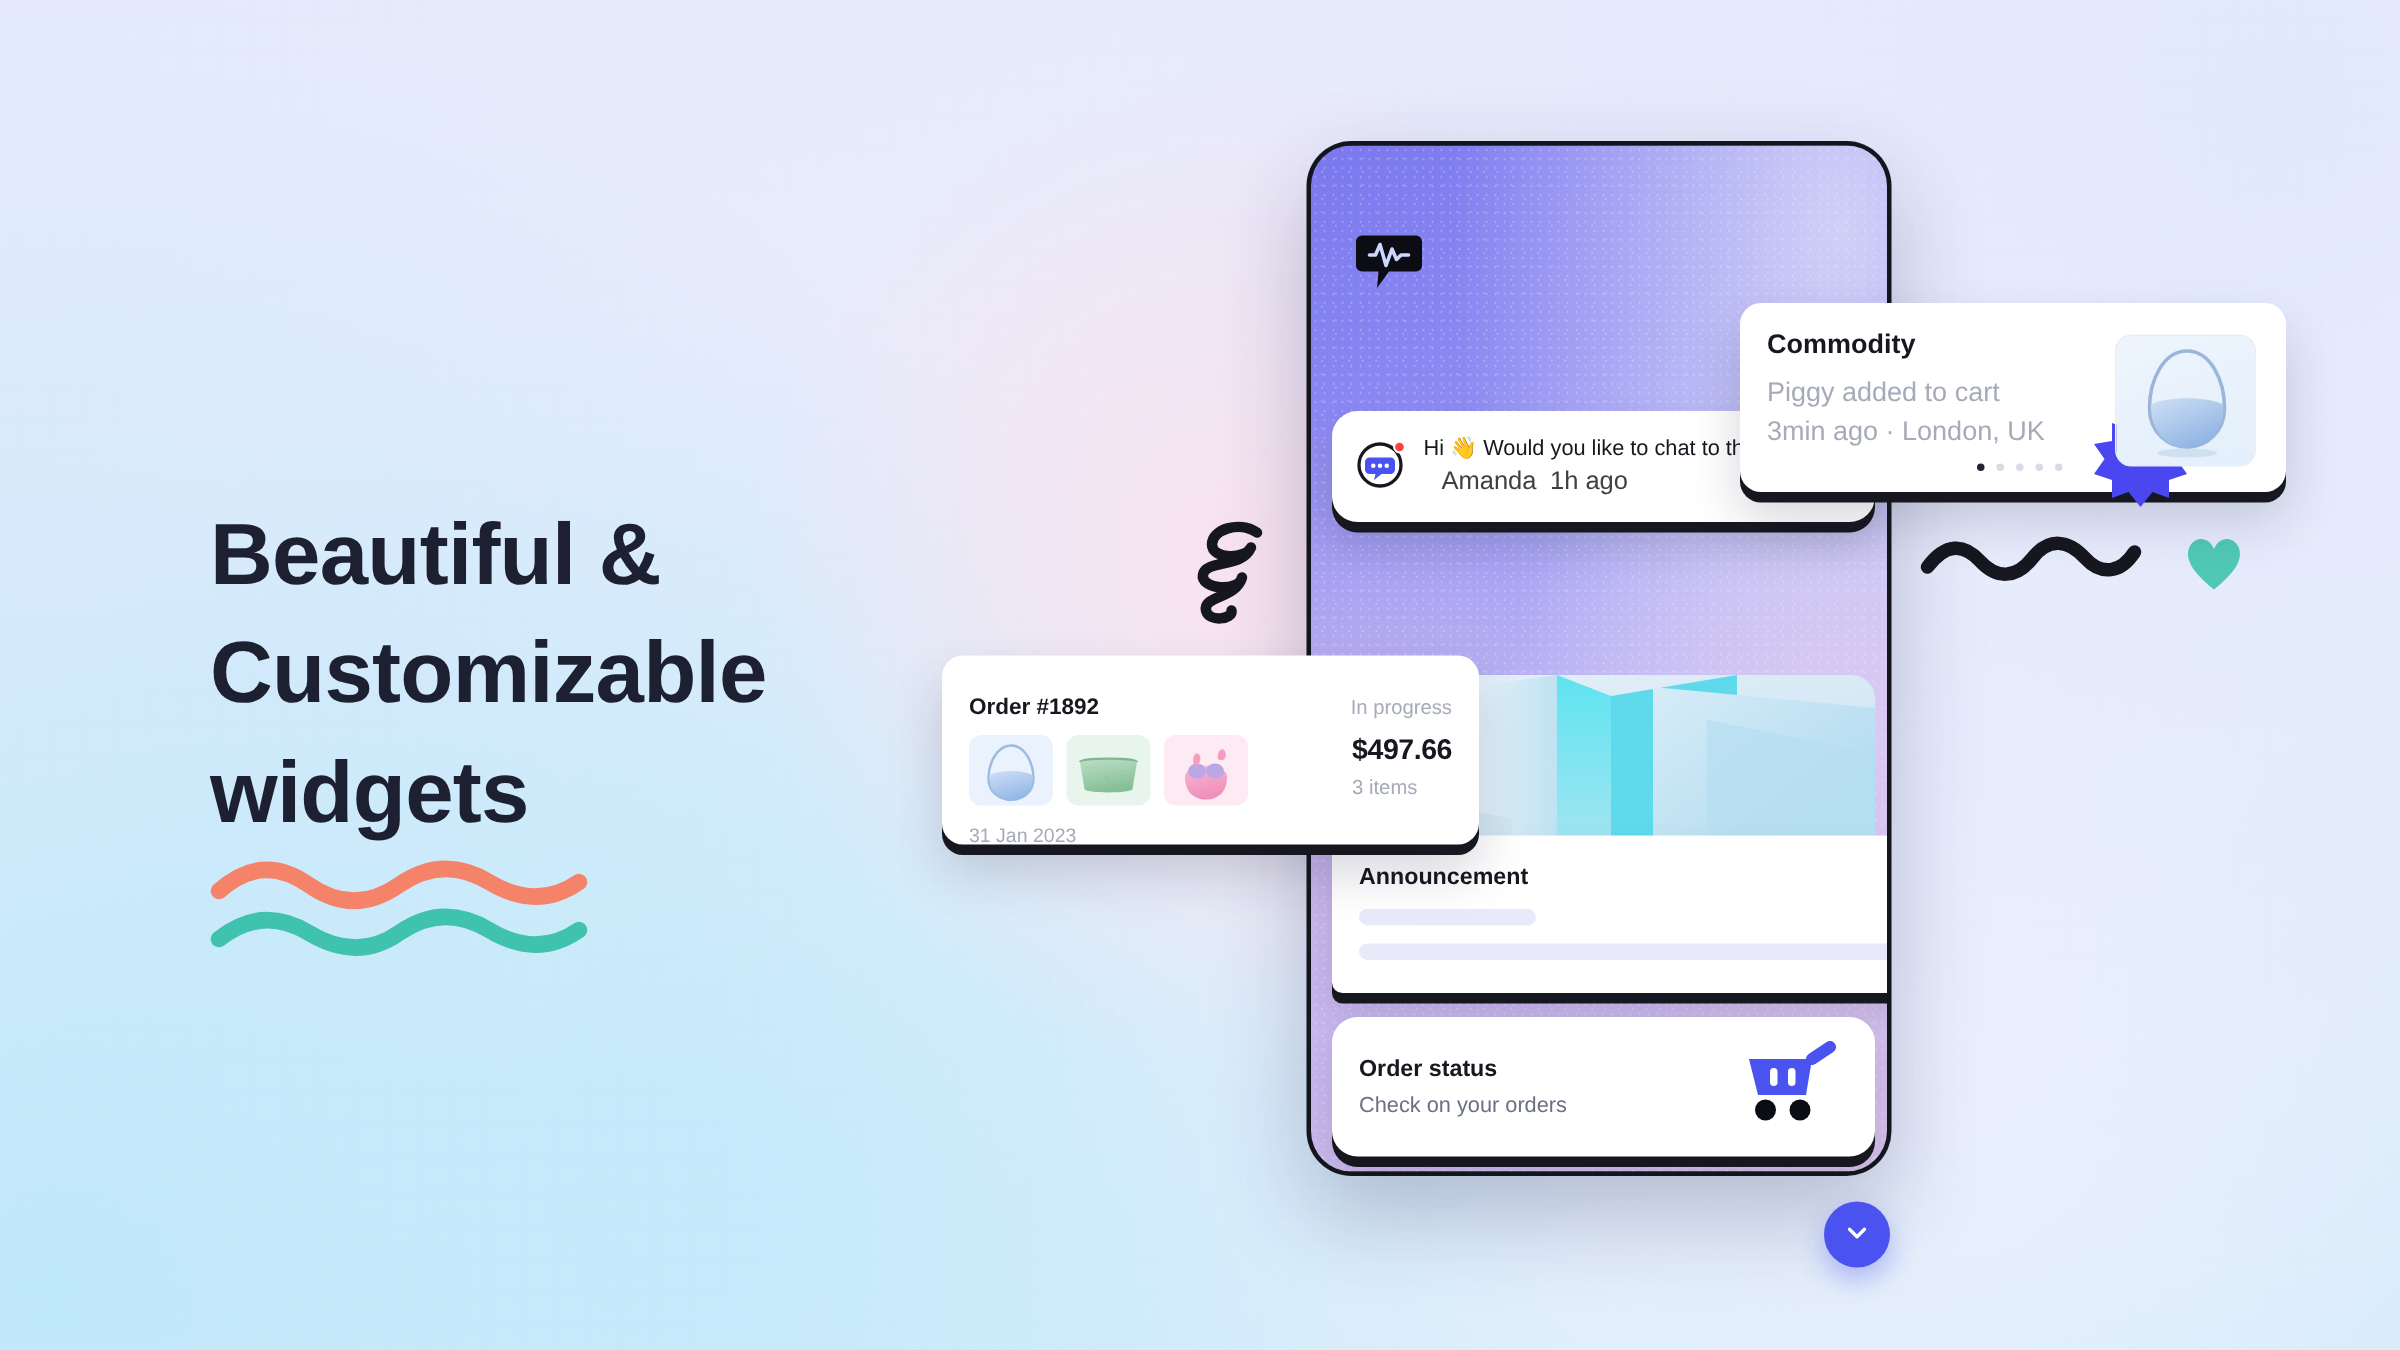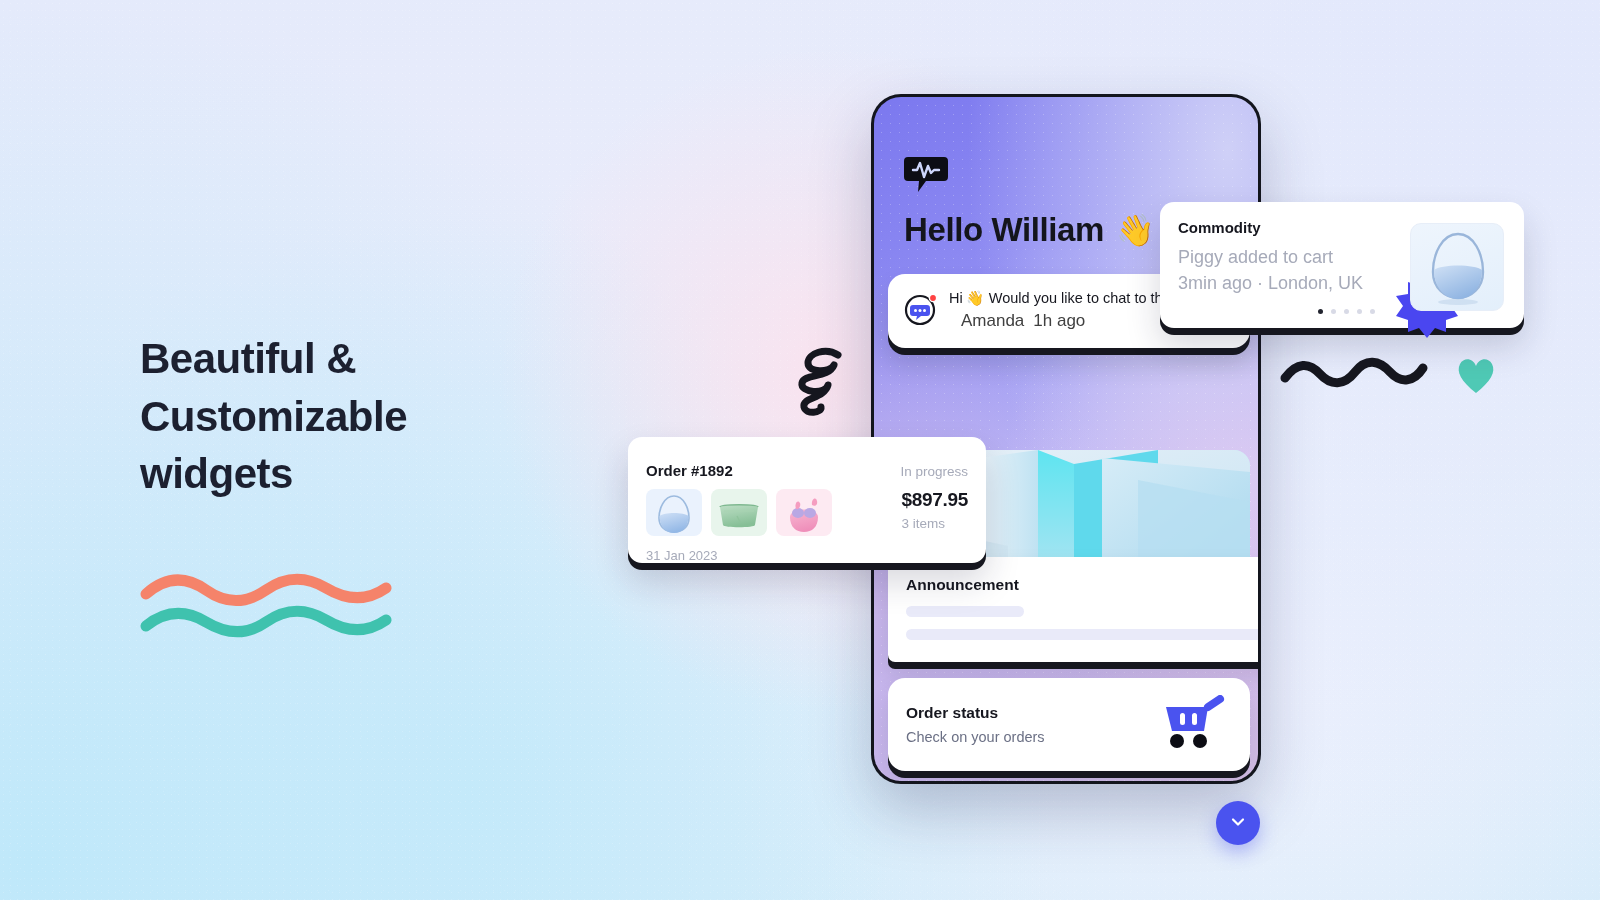--- a/index.html
+++ b/index.html
@@ -37,21 +37,21 @@
   }
 
   
   #headline {
     position: absolute;
     left: 140px;
     top: 330px;
     width: 470px;
   }
   #headline h1 {
-    font-size: 42px;
+    font-size: 58px;
     line-height: 1.37;
     font-weight: 700;
     color: #1c2030;
     letter-spacing: -0.5px;
   }
   .underline-wrap {
     position: absolute;
     left: 0;
     top: 238px;
     width: 270px;
@@ -216,21 +216,21 @@
     position: absolute;
     left: 1160px;
     top: 202px;
     width: 364px;
     height: 126px;
     background: #fff;
     border-radius: 14px;
     padding: 17px 18px;
     box-shadow: 0 7px 0 #16171f, 0 18px 34px rgba(25,28,60,.18);
   }
-  .cc-title { font-size: 15px; font-weight: 700; color: #16171f; }
+  .cc-title { font-size: 18px; font-weight: 700; color: #16171f; }
   .cc-line { font-size: 18px; color: #a6aab9; margin-top: 11px; }
   .cc-line.second { margin-top: 5px; }
   .cc-dots { position: absolute; left: 158px; bottom: 14px; display: flex; gap: 8px; }
   .cc-dots i { width: 5px; height: 5px; border-radius: 50%; background: #d8dae6; display: block; }
   .cc-dots i.on { background: #22242f; }
   .cc-burst { position: absolute; right: 66px; bottom: -10px; width: 62px; height: 60px; }
   .cc-thumb {
     position: absolute;
     right: 20px; top: 21px;
     width: 94px; height: 88px;
@@ -325,24 +325,20 @@
   <div id="phone-screen">
     <div id="phone-noise"></div>
 
     <div class="phone-header">
       <span>
         <svg class="brand-logo" viewBox="0 0 44 38" fill="none">
           <path d="M4 2 H40 A4 4 0 0 1 44 6 V22 A4 4 0 0 1 40 26 H22 L14 37 L15 26 H4 A4 4 0 0 1 0 22 V6 A4 4 0 0 1 4 2 Z" fill="#0c0d14"></path>
           <path d="M9 15 L13 15 L16 8 L20 22 L24 11 L27 18 L30 15 L35 15" stroke="#cdd6fb" stroke-width="2.4" stroke-linecap="round" stroke-linejoin="round" fill="none"></path>
         </svg>
       </span>
-      <div class="greeting">
-        <span>Hello William</span>
-        <span class="wave">👋</span>
-      </div>
     </div>
 
     <div class="banner">
       <svg width="362" height="122" viewBox="0 0 362 122" preserveAspectRatio="none">
         <defs>
           <linearGradient id="bg1" x1="0" y1="0" x2="1" y2="1">
             <stop offset="0" stop-color="#e8f1f8"></stop>
               <stop offset="1" stop-color="#c7e3f3"></stop>
           </linearGradient>
           <linearGradient id="bg2" x1="0" y1="0" x2="0" y2="1">
@@ -493,21 +489,21 @@
           </defs>
           <path d="M14 28 C14 18, 42 18, 42 28 C42 38, 36 43, 28 43 C20 43, 14 38, 14 28 Z" fill="url(#t3)"></path>
           <ellipse cx="22" cy="24" rx="6" ry="5" fill="#b9a8e4"></ellipse>
           <ellipse cx="34" cy="24" rx="6" ry="5" fill="#b9a8e4"></ellipse>
           <path d="M20 20 C18 14, 22 10, 24 14 C25 17, 23 21, 20 20 Z" fill="#f59dc0"></path>
           <path d="M36 16 C35 10, 40 7, 41 12 C42 16, 39 18, 36 16 Z" fill="#f59dc0"></path>
         </svg>
       </div>
     </div>
     <div>
-      <div class="oc-amt">$897.95</div>
+      <div class="oc-amt">$497.66</div>
       <div class="oc-items">3 items</div>
     </div>
   </div>
 
   <div class="oc-date">31 Jan 2023</div>
 </div>
 
 <button id="fab">
   <span>
     <svg width="18" height="18" viewBox="0 0 18 18" fill="none">

